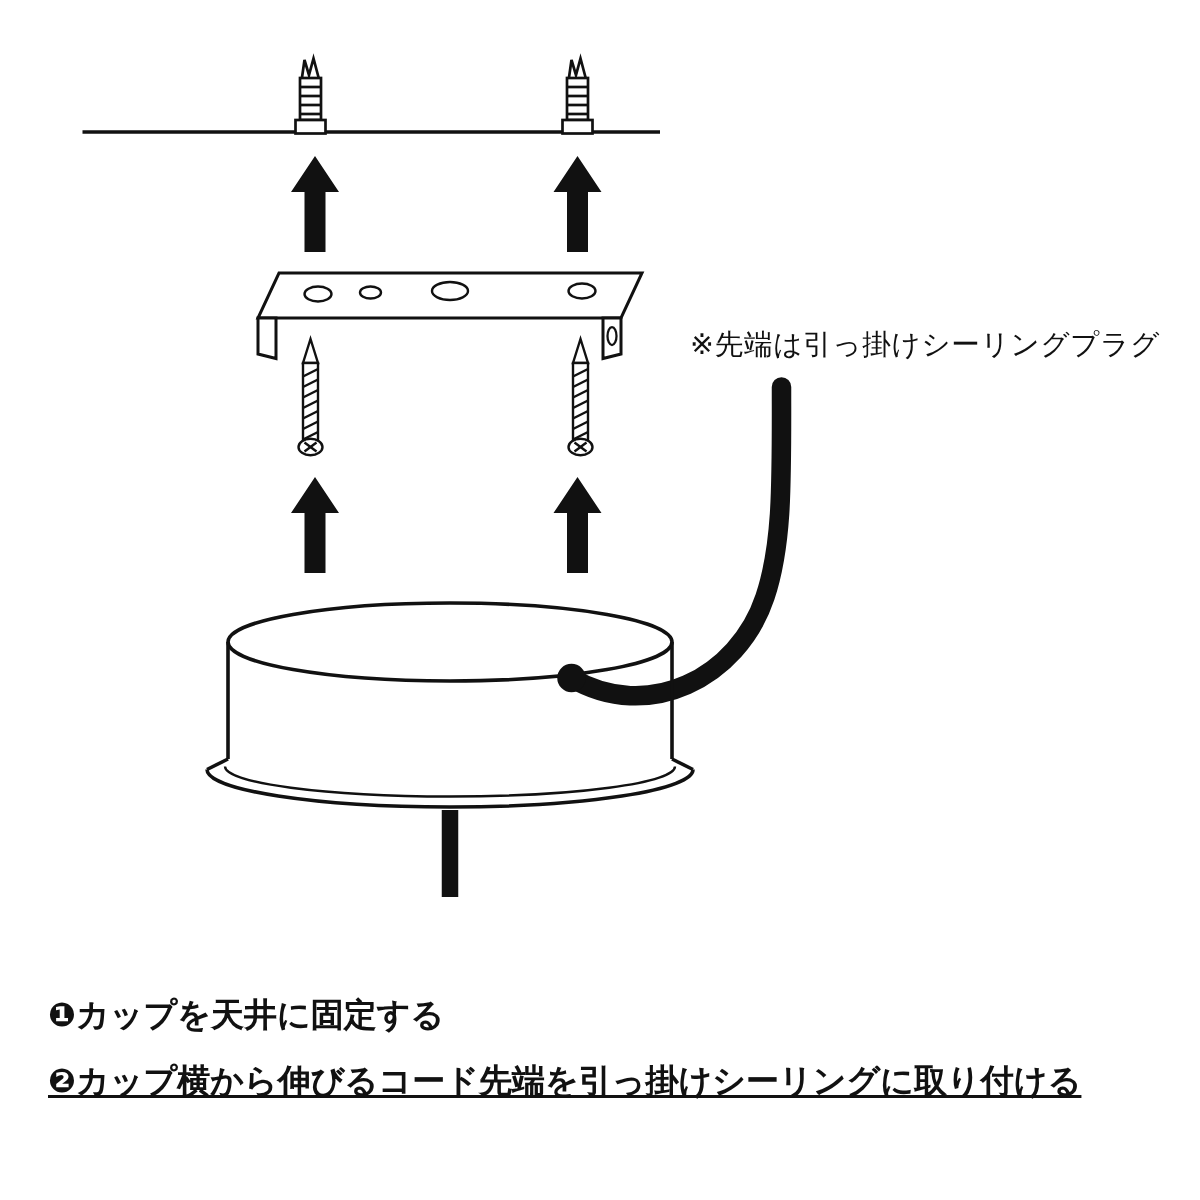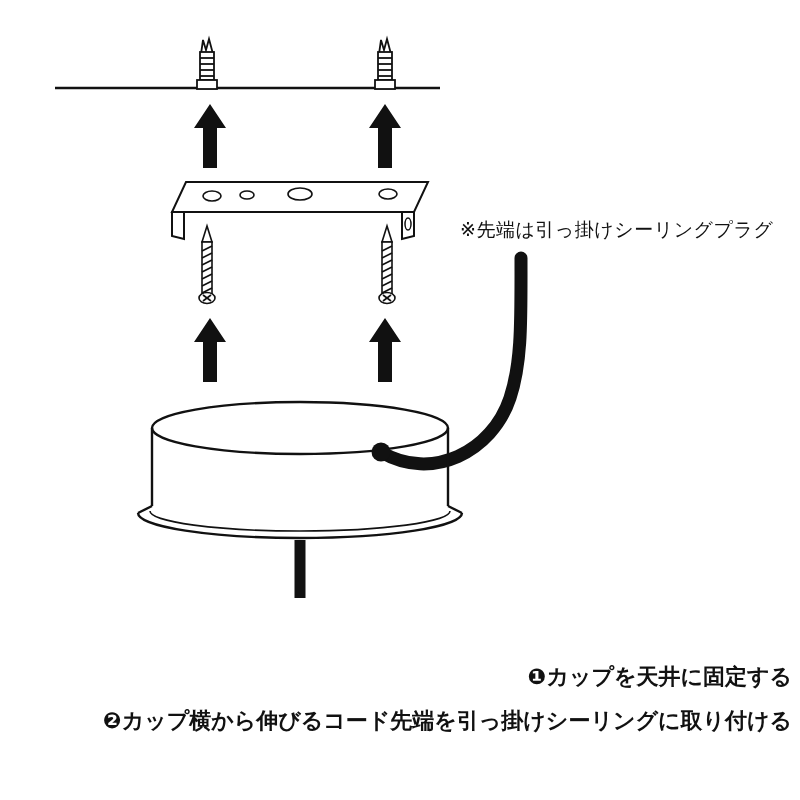--- a/index.html
+++ b/index.html
@@ -5,24 +5,24 @@
   html,body{margin:0;padding:0;background:#ffffff;}
   body{font-family:"DejaVu Sans","Liberation Sans",sans-serif;}
   .stage{position:relative;width:800px;height:800px;background:#ffffff;overflow:hidden;}
   .diagram-svg{position:absolute;left:0;top:0;}
   .note-label{
     position:absolute;left:460px;top:217px;width:330px;
     font-size:19px;font-weight:400;color:#111;letter-spacing:0.5px;white-space:nowrap;
   }
   .step{
     position:absolute;left:32px;width:760px;
-    font-size:22px;font-weight:700;color:#111;white-space:nowrap;text-align:right;
+    font-size:22px;font-weight:700;color:#111;white-space:nowrap;
   }
   .step-1{top:662px;}
-  .step-2{top:706px;}
+  .step-2{top:706px;text-decoration:underline;}
 </style>
 </head>
 <body>
 
 <div class="stage">
 
   <svg class="diagram-svg" width="800" height="800" viewBox="0 0 800 800">
     <g fill="none" stroke="#111111" stroke-width="2">
 
       <line x1="55" y1="88" x2="440" y2="88" stroke-width="2.4"></line>

